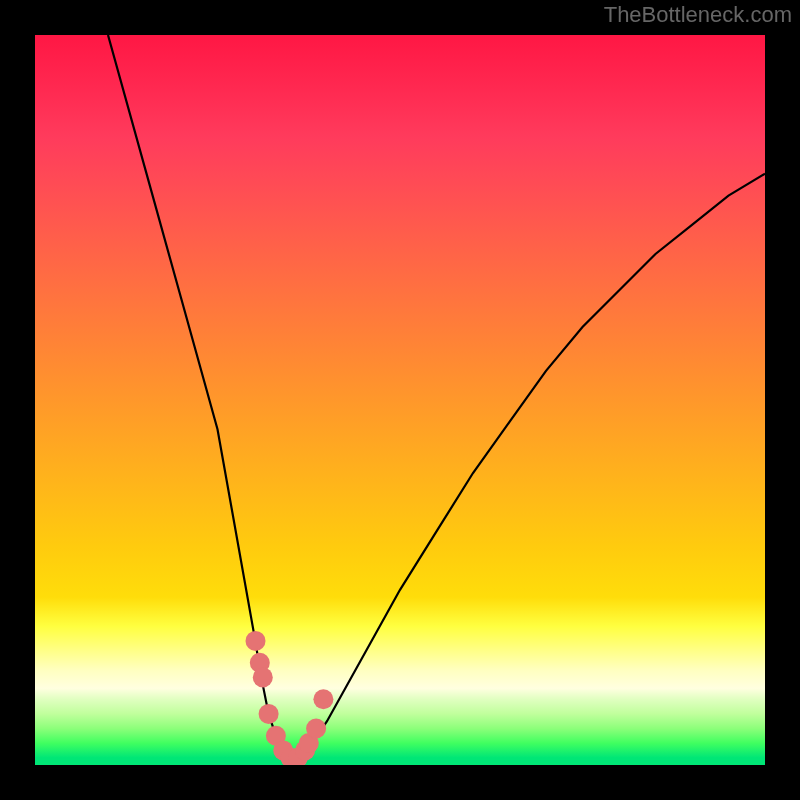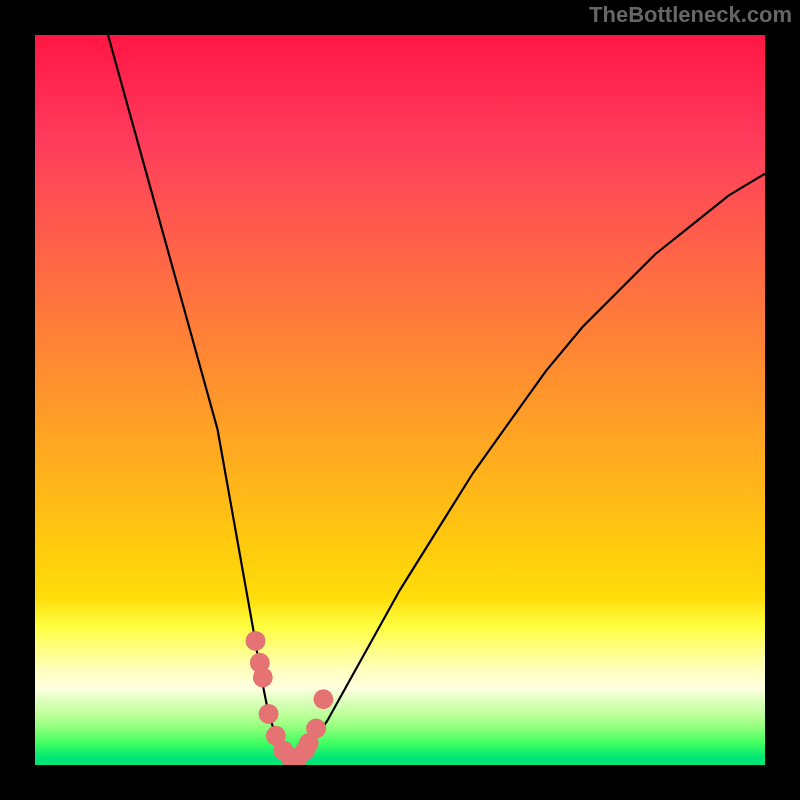--- a/index.html
+++ b/index.html
@@ -10,21 +10,21 @@
     height: 800px;
     position: relative;
     font-family: Arial, Helvetica, sans-serif;
   }
   .watermark {
     position: absolute;
     top: 2px;
     right: 8px;
     color: #666666;
     font-size: 22px;
-    font-weight: 700;
+    font-weight: 400;
     z-index: 10;
   }
   .plot-area {
     position: absolute;
     left: 35px;
     top: 35px;
     width: 730px;
     height: 730px;
     overflow: hidden;
   }

